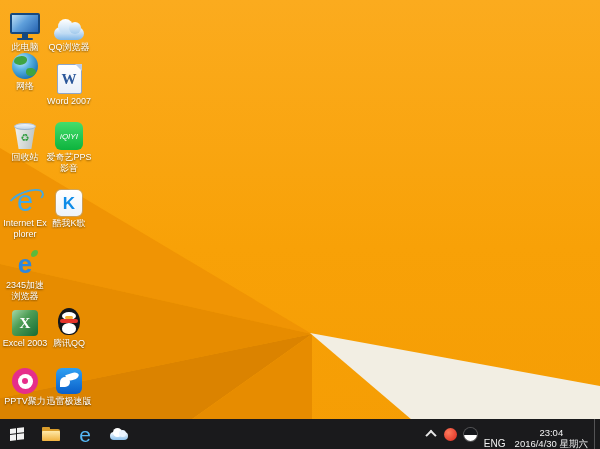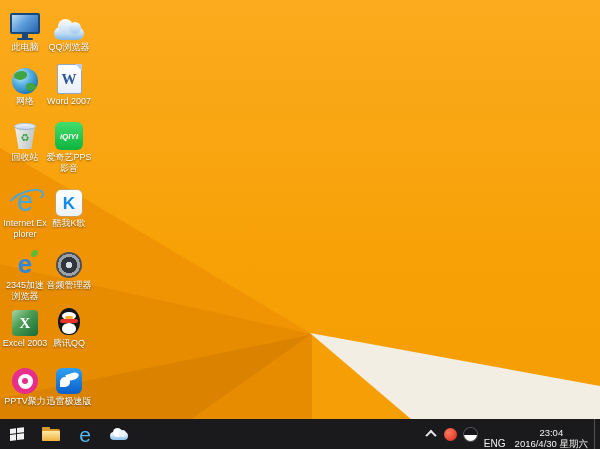--- a/index.html
+++ b/index.html
@@ -41,21 +41,21 @@
   .i-word .fold{position:absolute;top:-1px;right:-1px;width:0;height:0;border-top:7px solid #BCCDE8;border-left:7px solid transparent;}
   .i-word .g{font-family:"Liberation Serif",serif;font-weight:bold;font-size:15px;color:#2B579A;line-height:1;}
   
   .i-bin{position:relative;width:22px;height:27px;}
   .i-bin .body{position:absolute;top:4px;left:1px;width:20px;height:22px;clip-path:polygon(0 0,100% 0,82% 100%,18% 100%);
                background:linear-gradient(100deg,rgba(240,247,255,.92),rgba(173,199,224,.85));}
   .i-bin .lid{position:absolute;top:0;left:0;width:22px;height:7px;border-radius:50%;background:linear-gradient(#F8FBFF,#B9CEE2);box-shadow:inset 0 0 0 1px rgba(120,150,180,.5);}
   .i-bin .sym{position:absolute;top:10px;left:0;width:22px;text-align:center;font-size:10px;color:#2E9B3D;line-height:1;}
   
   .i-iqiyi{width:28px;height:28px;border-radius:6px;background:linear-gradient(#44DD6B,#0DB33E);display:flex;align-items:center;justify-content:center;}
-  .i-iqiyi .g{color:#FFF;font-weight:bold;font-style:italic;font-size:8px;}
+  .i-iqiyi .g{color:#FFF;font-weight:normal;font-style:italic;font-size:8px;}
   
   .i-ie{position:relative;width:32px;height:30px;display:flex;align-items:center;justify-content:center;}
   .i-ie .g{font-size:29px;line-height:1;color:#3FA9E8;}
   .i-ie .orbit{position:absolute;top:5px;left:-2px;width:34px;height:13px;border:2px solid rgba(63,169,232,.95);border-radius:50%;
                transform:rotate(-22deg);border-bottom-color:transparent;border-left-color:transparent;}
   
   .i-k{width:26px;height:26px;background:linear-gradient(#FFFFFF,#EDF3FA);border-radius:5px;display:flex;align-items:center;justify-content:center;box-shadow:0 0 0 1px rgba(150,170,200,.45);}
   .i-k .g{font-size:17px;font-weight:bold;color:#0E8CE8;line-height:1;}
   
   .i-2345{position:relative;width:30px;height:28px;display:flex;align-items:center;justify-content:center;}
@@ -124,21 +124,21 @@
   <div class="cell" style="left:2px;top:8px">
     <div class="ic">
         <div class="i-pc">
           <div class="scr"></div>
           <div class="neck"></div>
           <div class="foot"></div>
         </div>
       </div>
     <div class="lbl">此电脑</div>
   </div>
-  <div class="cell" style="left:2px;top:62px">
+  <div class="cell" style="left:2px;top:47px">
     <div class="ic">
         <div class="i-globe">
           <div class="l1"></div>
           <div class="l2"></div>
         </div>
       </div>
     <div class="lbl">网络</div>
   </div>
   <div class="cell" style="left:2px;top:118px">
     <div class="ic">
@@ -214,26 +214,20 @@
       </div>
     <div class="lbl">爱奇艺PPS影音</div>
   </div>
   <div class="cell" style="left:46px;top:184px">
     <div class="ic">
         <div class="i-k">
           <span class="g">K</span>
         </div>
       </div>
     <div class="lbl">酷我K歌</div>
-  </div>
-  <div class="cell" style="left:46px;top:246px">
-    <div class="ic">
-        <div class="i-speaker"></div>
-      </div>
-    <div class="lbl">音频管理器</div>
   </div>
   <div class="cell" style="left:46px;top:304px">
     <div class="ic">
         <div class="i-qq">
           <div class="body"></div>
           <div class="face"></div>
           <div class="beak"></div>
           <div class="scarf"></div>
           <div class="belly"></div>
         </div>

